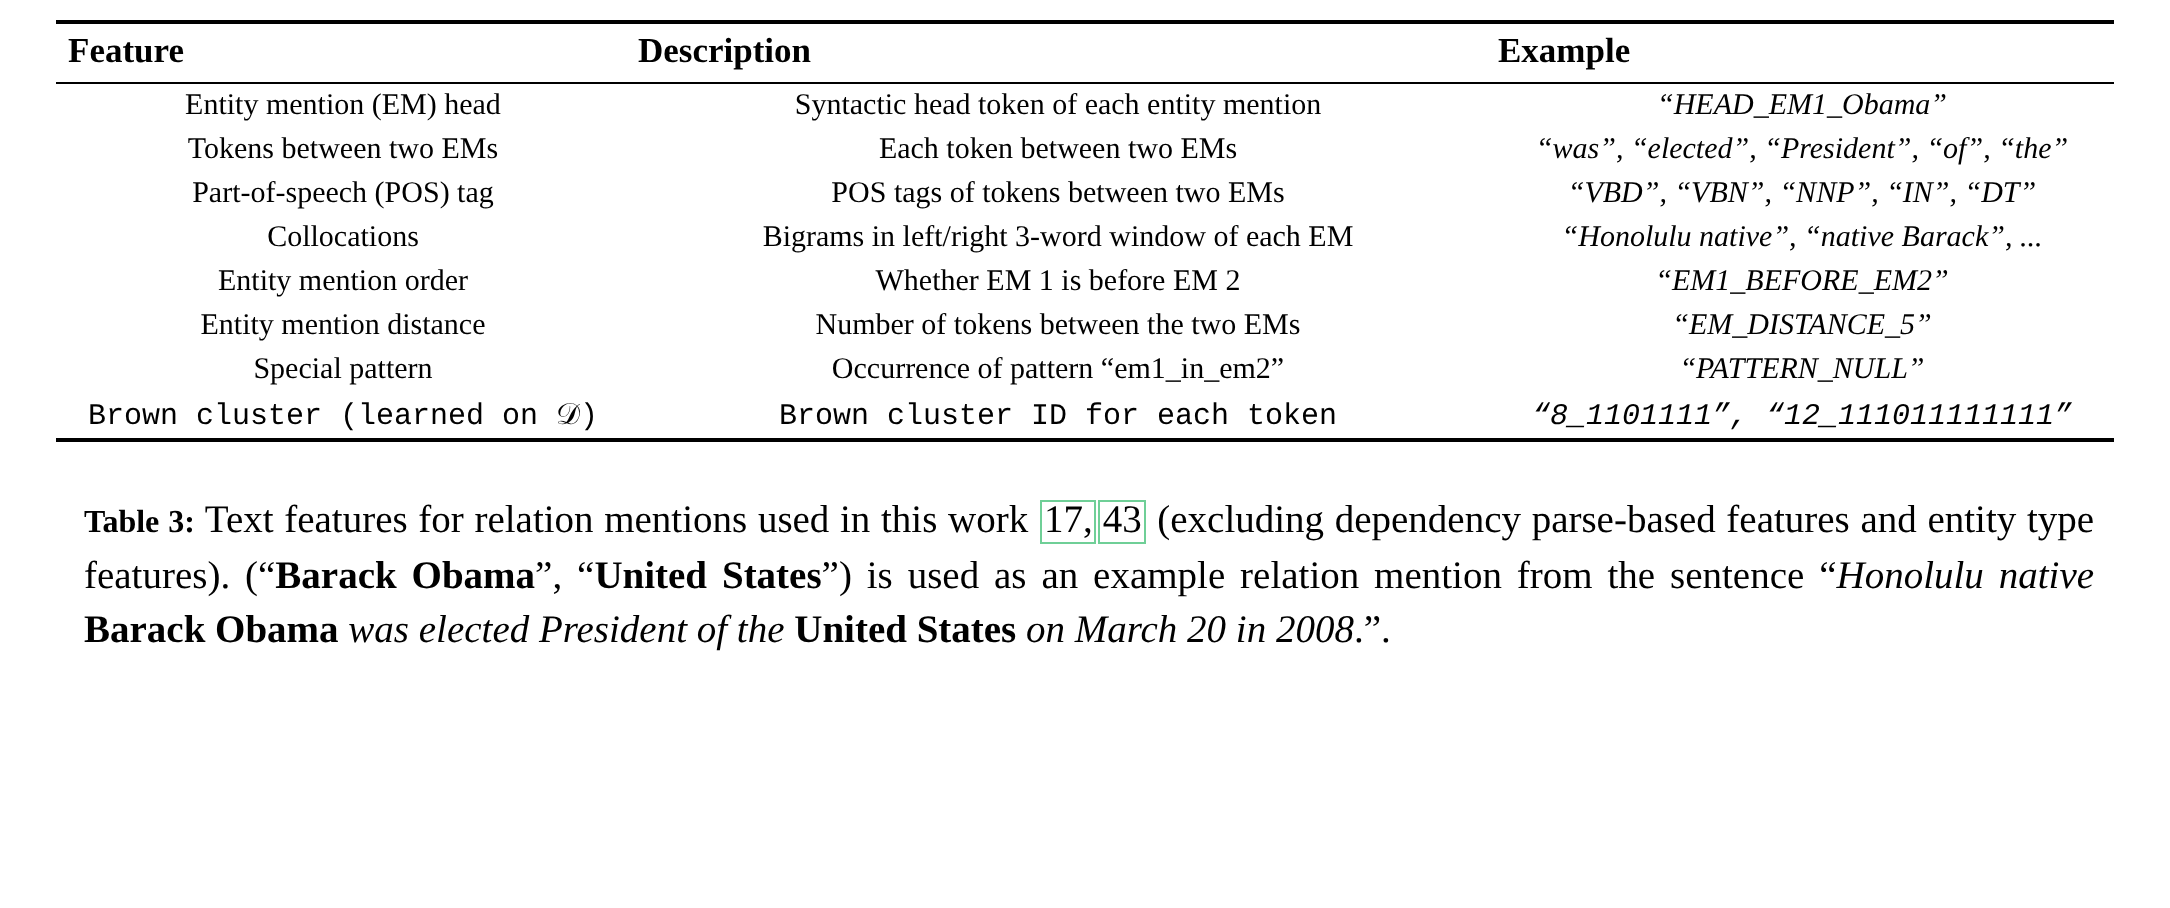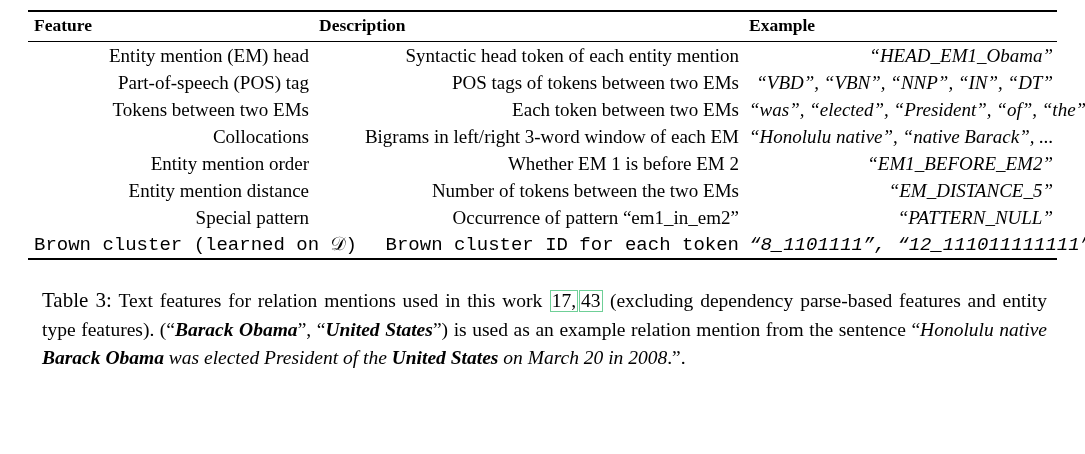--- a/index.html
+++ b/index.html
@@ -33,53 +33,53 @@
   table.features col.c3 { width: 314px; }
 
   table.features thead th {
     text-align: left;
     font-weight: bold;
     padding: 3px 4px 5px 6px;
     vertical-align: bottom;
     font-size: 17.5px;
   }
   table.features tbody td {
-    text-align: right;
+    text-align: center;
     padding: 2.5px 4px 2.5px 6px;
     vertical-align: bottom;
     white-space: nowrap;
-    font-size: 19px;
+    font-size: 15px;
   }
   .rule-top td, .rule-top th { border-top: 2.2px solid #000; }
   .rule-mid td, .rule-mid th { border-bottom: 1.1px solid #000; }
   .rule-bot td { border-bottom: 2.2px solid #000; font-family: Liberation Mono, monospace; }
 
   .ex { font-style: italic; margin-top: 28px; }
 
   .caption {
     margin-top: 26px;
     width: 1005px;
     margin-left: 14px;
     font-size: 19.5px;
     line-height: 1.42;
     text-align: justify;
   }
   .caption .cap-label {
-    font-weight: normal;
-    font-size: 21px;
+    font-weight: bold;
+    font-size: 16px;
   }
   .cite {
     display: inline-block;
     border: 1.3px solid #6fcf97;
     padding: 0 1px;
     line-height: 1.05;
     margin: 0 0.5px;
   }
   .it { font-style: italic; }
-  .bi { font-style: italic; font-weight: bold; }
+  .bi { font-weight: bold; }
 </style>
 </head>
 <body>
 
 <div class="page">
 
   <table class="features">
     <colgroup>
         <col class="c1">
         <col class="c2">
@@ -92,28 +92,28 @@
         <th>Example</th>
       </tr>
     </thead>
     <tbody>
       <tr>
         <td>Entity mention (EM) head</td>
         <td>Syntactic head token of each entity mention</td>
         <td class="ex">“HEAD_EM1_Obama”</td>
       </tr>
       <tr>
+        <td>Tokens between two EMs</td>
+        <td>Each token between two EMs</td>
+        <td class="ex">“was”, “elected”, “President”, “of”, “the”</td>
+      </tr>
+      <tr>
         <td>Part-of-speech (POS) tag</td>
         <td>POS tags of tokens between two EMs</td>
         <td class="ex">“VBD”, “VBN”, “NNP”, “IN”, “DT”</td>
-      </tr>
-      <tr>
-        <td>Tokens between two EMs</td>
-        <td>Each token between two EMs</td>
-        <td class="ex">“was”, “elected”, “President”, “of”, “the”</td>
       </tr>
       <tr>
         <td>Collocations</td>
         <td>Bigrams in left/right 3-word window of each EM</td>
         <td class="ex">“Honolulu native”, “native Barack”, ...</td>
       </tr>
       <tr>
         <td>Entity mention order</td>
         <td>Whether EM 1 is before EM 2</td>
         <td class="ex">“EM1_BEFORE_EM2”</td>

